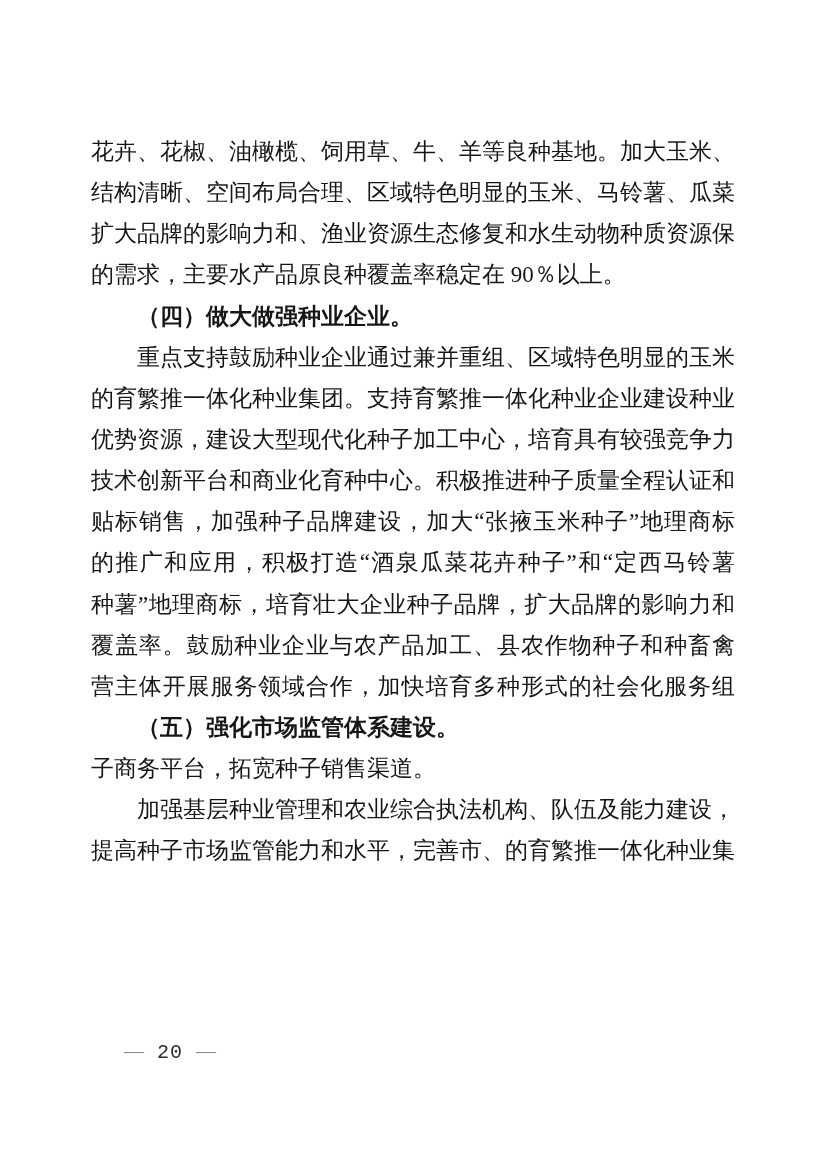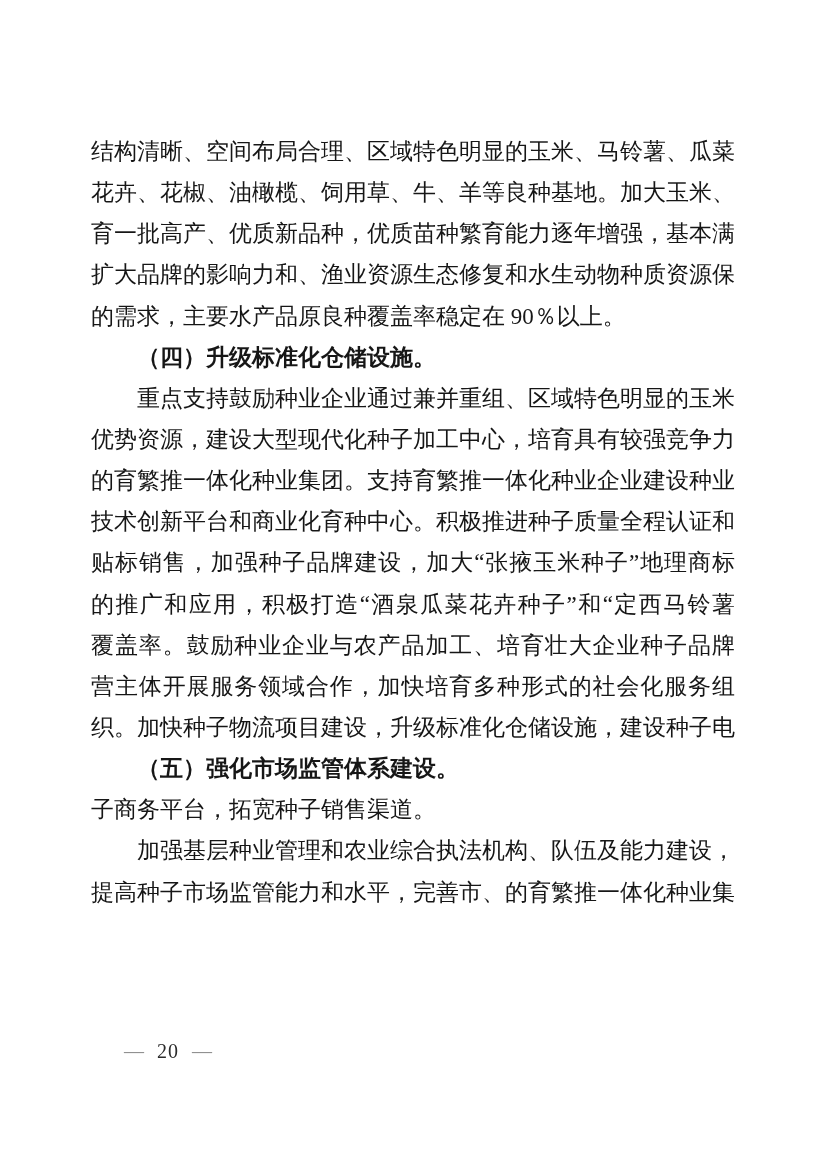--- a/index.html
+++ b/index.html
@@ -51,42 +51,42 @@
     line-height: 26px;
     color: #3a3a3a;
   }
   .footer .dash {
     color: #8b8b8b;
   }
   .footer .num {
     margin: 14px 13px;
     color: #2b2b2b;
     letter-spacing: 1px;
+    font-family: Liberation Mono, monospace;
   }
 </style>
 </head>
 <body>
 
 <div class="page">
   <div class="doc" id="doc-body">
+      <div class="line fill">花卉、花椒、油橄榄、饲用草、牛、羊等良种基地。加大玉米、</div>
       <div class="line fill">结构清晰、空间布局合理、区域特色明显的玉米、马铃薯、瓜菜</div>
-      <div class="line fill">花卉、花椒、油橄榄、饲用草、牛、羊等良种基地。加大玉米、</div>
-      <div class="line fill">育一批高产、优质新品种，优质苗种繁育能力逐年增强，基本满</div>
       <div class="line fill">扩大品牌的影响力和、渔业资源生态修复和水生动物种质资源保护</div>
       <div class="line">的需求，主要水产品原良种覆盖率稳定在 90％以上。</div>
-      <div class="line indent heading">（四）升级标准化仓储设施。</div>
+      <div class="line indent heading">（四）做大做强种业企业。</div>
       <div class="line fill indent">重点支持鼓励种业企业通过兼并重组、区域特色明显的玉米</div>
+      <div class="line fill">的育繁推一体化种业集团。支持育繁推一体化种业企业建设种业</div>
       <div class="line fill">优势资源，建设大型现代化种子加工中心，培育具有较强竞争力</div>
-      <div class="line fill">的育繁推一体化种业集团。支持育繁推一体化种业企业建设种业</div>
       <div class="line fill">技术创新平台和商业化育种中心。积极推进种子质量全程认证和</div>
       <div class="line fill">贴标销售，加强种子品牌建设，加大“张掖玉米种子”地理商标</div>
       <div class="line fill">的推广和应用，积极打造“酒泉瓜菜花卉种子”和“定西马铃薯</div>
-      <div class="line fill">覆盖率。鼓励种业企业与农产品加工、培育壮大企业种子品牌</div>
+      <div class="line fill">种薯”地理商标，培育壮大企业种子品牌，扩大品牌的影响力和</div>
+      <div class="line fill">覆盖率。鼓励种业企业与农产品加工、县农作物种子和种畜禽</div>
       <div class="line fill">营主体开展服务领域合作，加快培育多种形式的社会化服务组</div>
-      <div class="line fill">织。加快种子物流项目建设，升级标准化仓储设施，建设种子电</div>
       <div class="line indent heading">（五）强化市场监管体系建设。</div>
       <div class="line">子商务平台，拓宽种子销售渠道。</div>
       <div class="line fill indent">加强基层种业管理和农业综合执法机构、队伍及能力建设，</div>
       <div class="line fill">提高种子市场监管能力和水平，完善市、的育繁推一体化种业集团</div>
     </div>
   <div class="footer">
     <span class="dash">—</span><span class="num">20</span><span class="dash">—</span>
   </div>
 </div>
 

